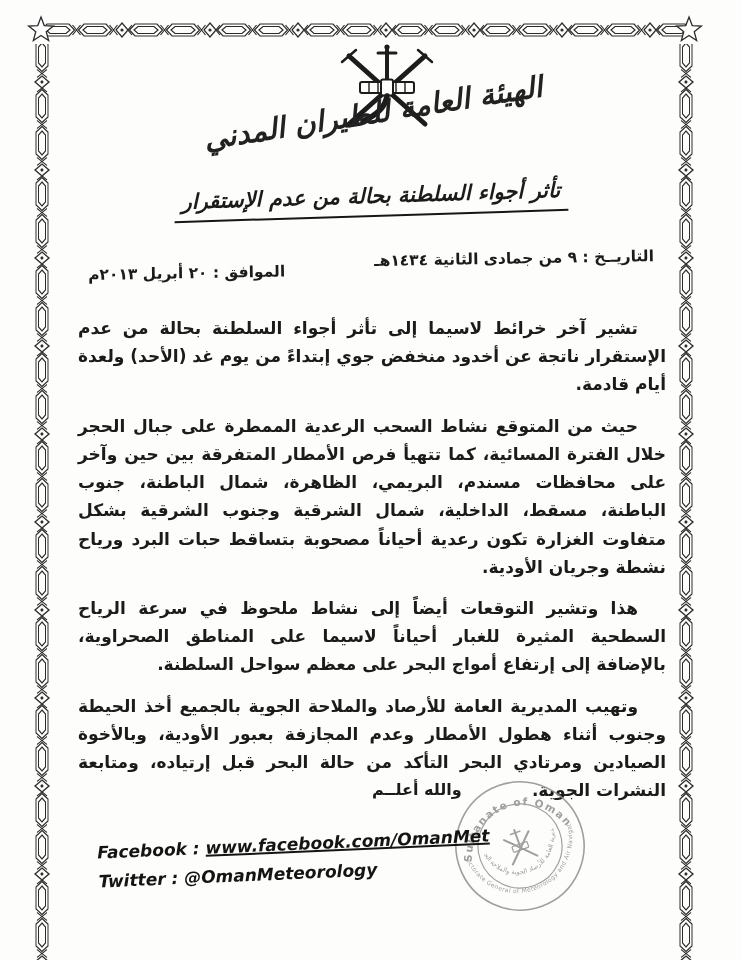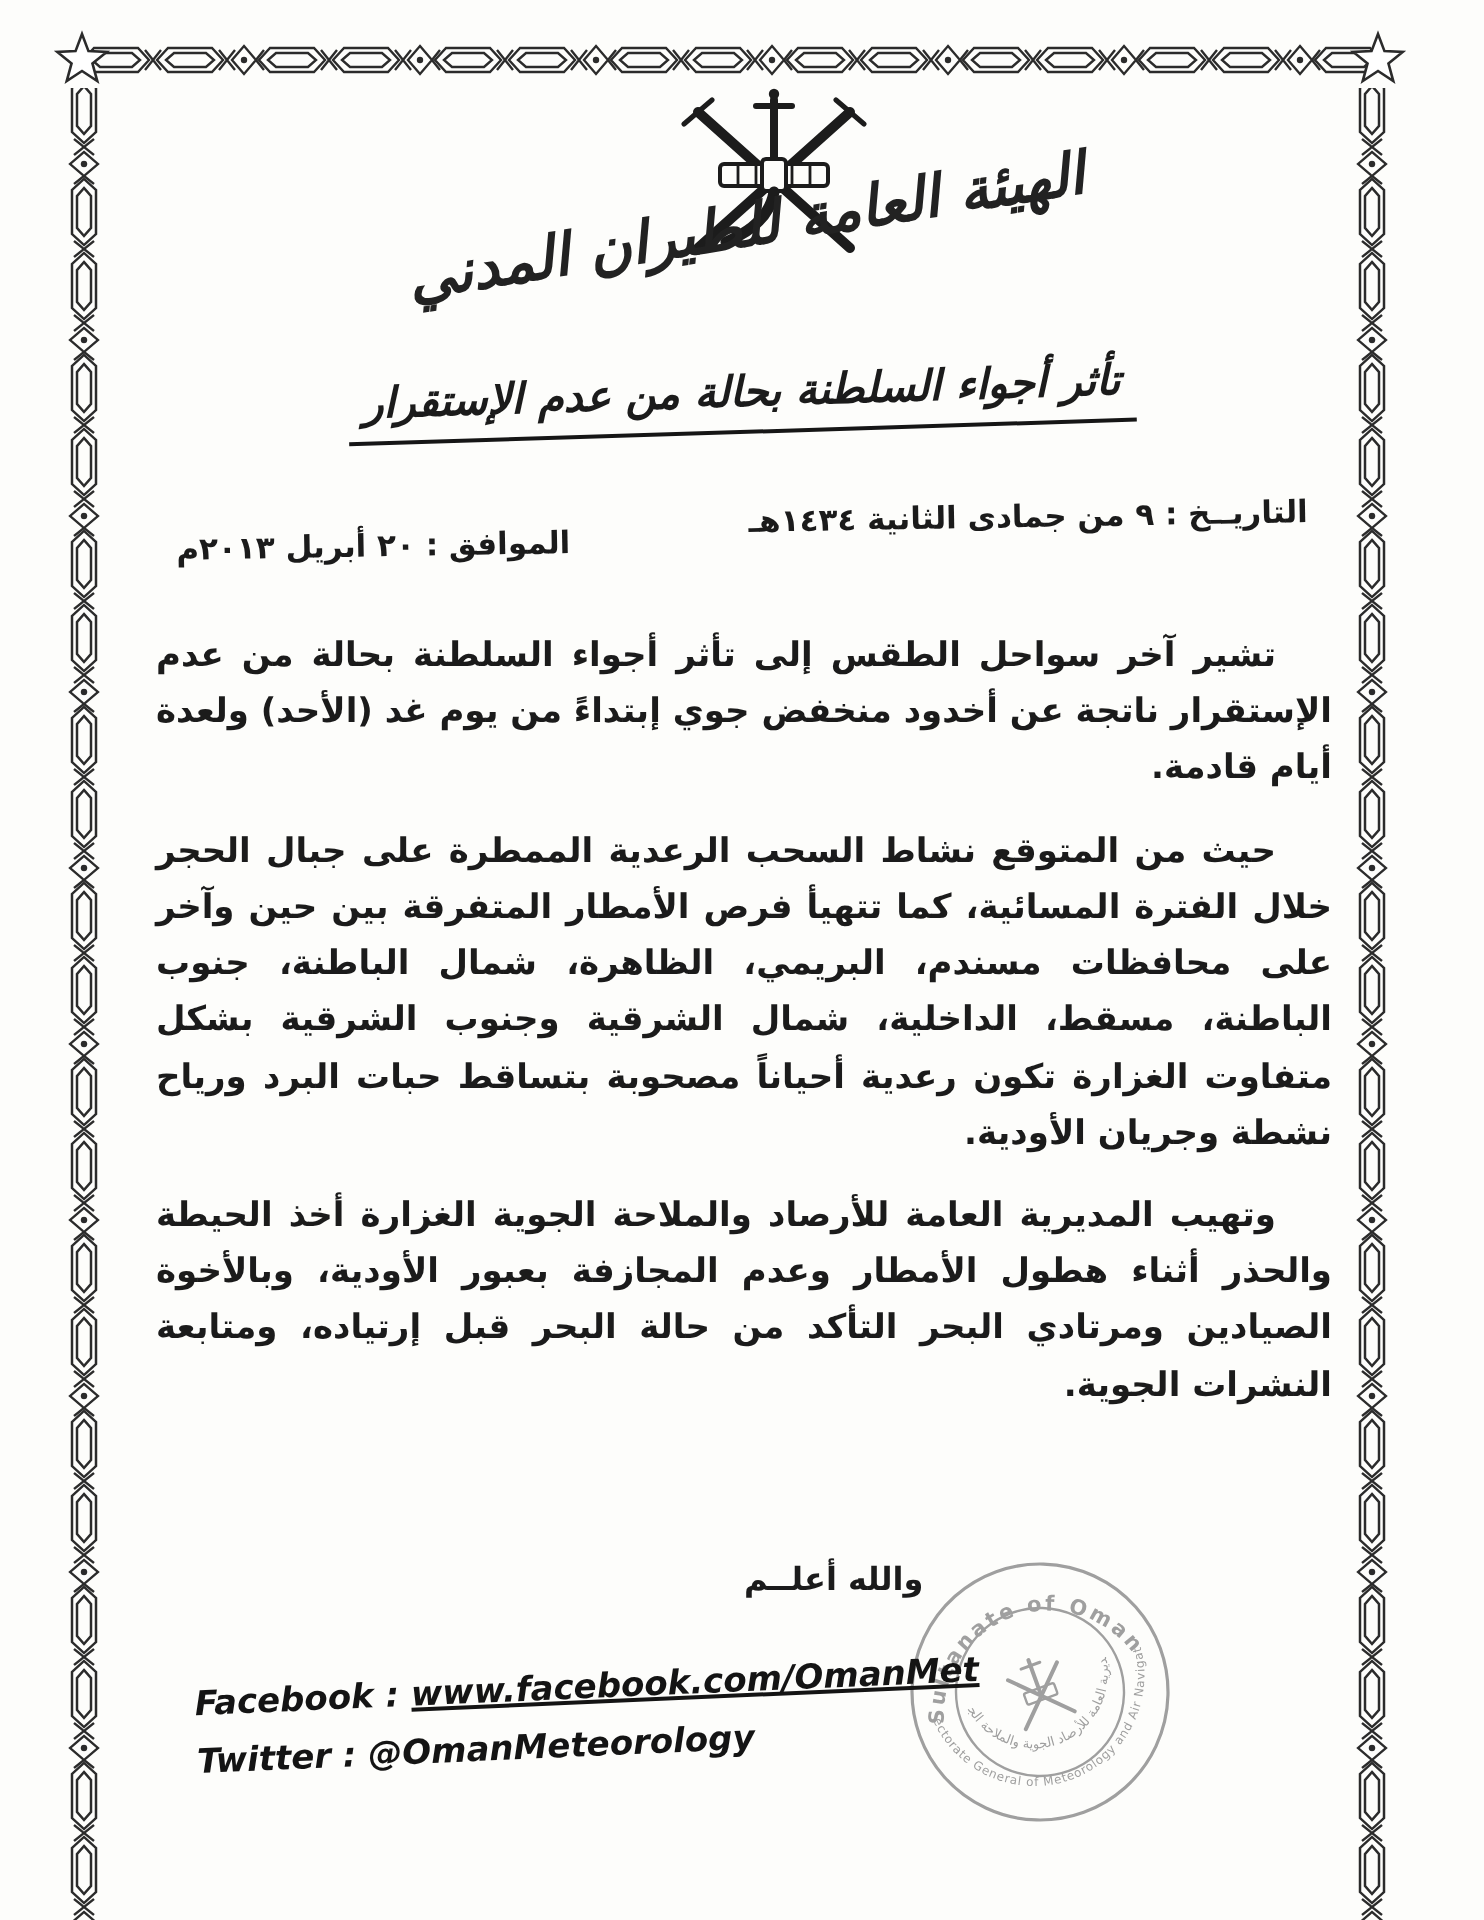--- a/index.html
+++ b/index.html
@@ -141,23 +141,24 @@
   <div class="title-wrap">
     <span>تأثر أجواء السلطنة بحالة من عدم الإستقرار</span>
   </div>
 
   <div class="dates">
     <span class="hijri">التاريــخ : ٩ من جمادى الثانية ١٤٣٤هـ</span>
     <span class="greg">الموافق : ٢٠ أبريل ٢٠١٣م</span>
   </div>
 
   <div class="body-text">
-    <p>تشير آخر سواحل الطقس إلى تأثر أجواء السلطنة بحالة من عدم الإستقرار ناتجة عن أخدود منخفض جوي إبتداءً من يوم غد (الأحد) ولعدة أيام قادمة.</p>
+    <p>تشير آخر خرائط لاسيما إلى تأثر أجواء السلطنة بحالة من عدم الإستقرار ناتجة عن أخدود منخفض جوي إبتداءً من يوم غد (الأحد) ولعدة أيام قادمة.</p>
     <p>حيث من المتوقع نشاط السحب الرعدية الممطرة على جبال الحجر خلال الفترة المسائية، كما تتهيأ فرص الأمطار المتفرقة بين حين وآخر على محافظات مسندم، البريمي، الظاهرة، شمال الباطنة، جنوب الباطنة، مسقط، الداخلية، شمال الشرقية وجنوب الشرقية بشكل متفاوت الغزارة تكون رعدية أحياناً مصحوبة بتساقط حبات البرد ورياح نشطة وجريان الأودية.</p>
-    <p>وتهيب المديرية العامة للأرصاد والملاحة الجوية الغزارة أخذ الحيطة والحذر أثناء هطول الأمطار وعدم المجازفة بعبور الأودية، وبالأخوة الصيادين ومرتادي البحر التأكد من حالة البحر قبل إرتياده، ومتابعة النشرات الجوية.</p>
+    <p>هذا وتشير التوقعات أيضاً إلى نشاط ملحوظ في سرعة الرياح السطحية المثيرة للغبار أحياناً لاسيما على المناطق الصحراوية، بالإضافة إلى إرتفاع أمواج البحر على معظم سواحل السلطنة.</p>
+    <p>وتهيب المديرية العامة للأرصاد والملاحة الجوية بالجميع أخذ الحيطة وجنوب أثناء هطول الأمطار وعدم المجازفة بعبور الأودية، وبالأخوة الصيادين ومرتادي البحر التأكد من حالة البحر قبل إرتياده، ومتابعة النشرات الجوية.</p>
   </div>
 
   <div class="closing">والله أعلــم</div>
 
   <svg class="stamp" viewBox="-70 -70 140 140">
     <defs>
       <path id="stArcTop" d="M-52,6 A52.4,52.4 0 0 1 52,6"></path>
       <path id="stArcBottom" d="M-55,-4 A55.2,55.2 0 0 0 55,-4"></path>
       <path id="stArcArabic" d="M-37,-5 A37.3,37.3 0 0 0 37,-5"></path>
     </defs>

